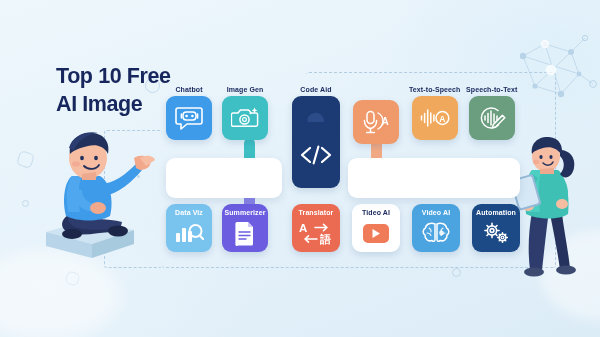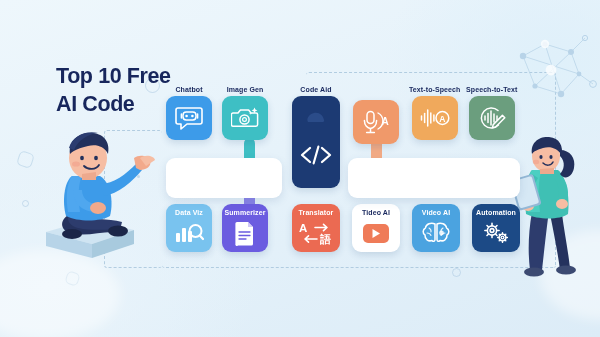--- a/index.html
+++ b/index.html
@@ -157,21 +157,21 @@
         <circle cx="80" cy="12" r="2.6"></circle>
     </g>
     <g fill="#ffffff" opacity=".85">
       <circle cx="40" cy="18" r="4.2"></circle>
         <circle cx="46" cy="44" r="5.4"></circle>
     </g>
   </svg>
 
   <div class="title-block">
     <div class="title-line">Top 10 Free</div>
-    <div class="title-line">AI Code</div>
+    <div class="title-line">AI Image</div>
   </div>
 
   <svg class="person" style="left:26px; top:128px;" width="132" height="130" viewBox="0 0 132 130">
 
     <path d="M20 104 L62 92 L108 102 L66 116 Z" fill="#cfe4f2"></path>
     <path d="M20 104 L20 118 L66 130 L66 116 Z" fill="#b7d4e8"></path>
     <path d="M66 116 L66 130 L108 116 L108 102 Z" fill="#a8cade"></path>
 
     <path d="M44 86 C32 92 34 104 48 106 C62 108 74 104 86 104 L86 96 C74 94 58 96 50 94 Z" fill="#25325e"></path>
     <path d="M50 80 C40 84 38 96 52 100 C70 104 84 100 94 102 L96 94 C82 90 64 92 56 88 Z" fill="#2d3c6d"></path>

